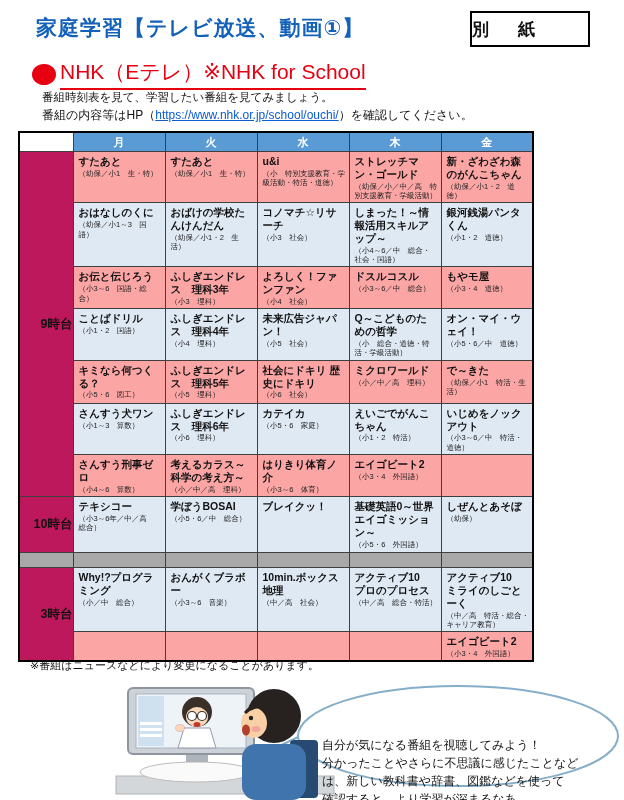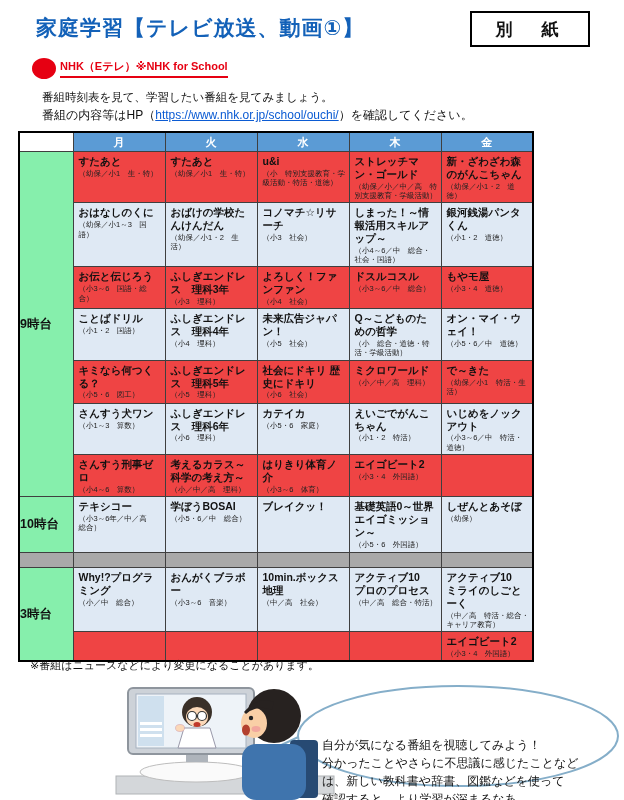--- a/index.html
+++ b/index.html
@@ -2,36 +2,36 @@
 <html><head>
 <meta charset="utf-8">
 <style>
   html,body{margin:0;padding:0;}
   body{width:624px;height:800px;background:#ffffff;position:relative;overflow:hidden;
        font-family:"Liberation Sans","DejaVu Sans",sans-serif;color:#111;}
   .abs{position:absolute;}
   
   #page-title{left:30px;top:14px;font-size:21px;font-weight:800;color:#1361b8;letter-spacing:1px;margin-left:6px;}
   #corner-box{left:470px;top:11px;width:116px;height:32px;border:2px solid #000;
-              display:flex;align-items:center;justify-content:center;font-size:17px;font-weight:bold;letter-spacing:6px;}
+              display:flex;align-items:center;font-size:17px;font-weight:bold;letter-spacing:6px;}
   #nhk-line{left:32px;top:58px;display:flex;align-items:center;}
   #red-dot{width:24px;height:21px;border-radius:50%;background:#e60012;margin-right:4px;}
-  #nhk-heading{font-size:11px;font-weight:bold;color:#e60012;border-bottom:2px solid #e60012;padding-bottom:2px;}
+  #nhk-heading{font-size:21px;font-weight:normal;color:#e60012;border-bottom:2px solid #e60012;padding-bottom:2px;}
   #intro1{left:42px;top:90px;font-size:11.5px;}
   #intro2{left:42px;top:107px;font-size:12px;}
   #intro2 a{color:#0b5bd3;text-decoration:underline;}
   
   #sched{left:18px;top:131px;border-collapse:collapse;table-layout:fixed;background:#fff;}
   #sched,#sched td,#sched th{border:1px solid #3f3f3f;}
   #sched{border:2px solid #000;}
   #sched th.day{background:#5b9bd5;color:#fff;font-size:11px;font-weight:bold;height:16px;padding:1px;}
   #sched th.corner{background:#fff;}
-  #sched th.tlabel{background:#86efac;font-size:12.5px;font-weight:bold;text-align:left;vertical-align:middle;padding:0;}
+  #sched th.tlabel{background:#be185d;font-size:12.5px;font-weight:bold;text-align:right;vertical-align:middle;padding:0;}
   #sched td.cell{vertical-align:top;padding:3px 3px 2px 5px;}
-  #sched td.a{background:#ef4444;}
+  #sched td.a{background:#fca5a5;}
   #sched td.b{background:#dfe9f4;}
   #sched td.sep,#sched th.sep{background:#a9a9a9;height:14px;padding:0;}
   .pt{font-size:10.5px;font-weight:bold;line-height:1.22;}
   .pn{font-size:7.5px;line-height:1.25;margin-top:1px;color:#222;}
   #footnote{left:30px;top:658px;font-size:11px;}
   
   #illu{left:100px;top:676px;width:524px;height:124px;}
   #bubble-text{left:322px;top:694px;width:280px;font-size:12px;line-height:1.5;margin-top:42px;}
 </style>
 </head>

